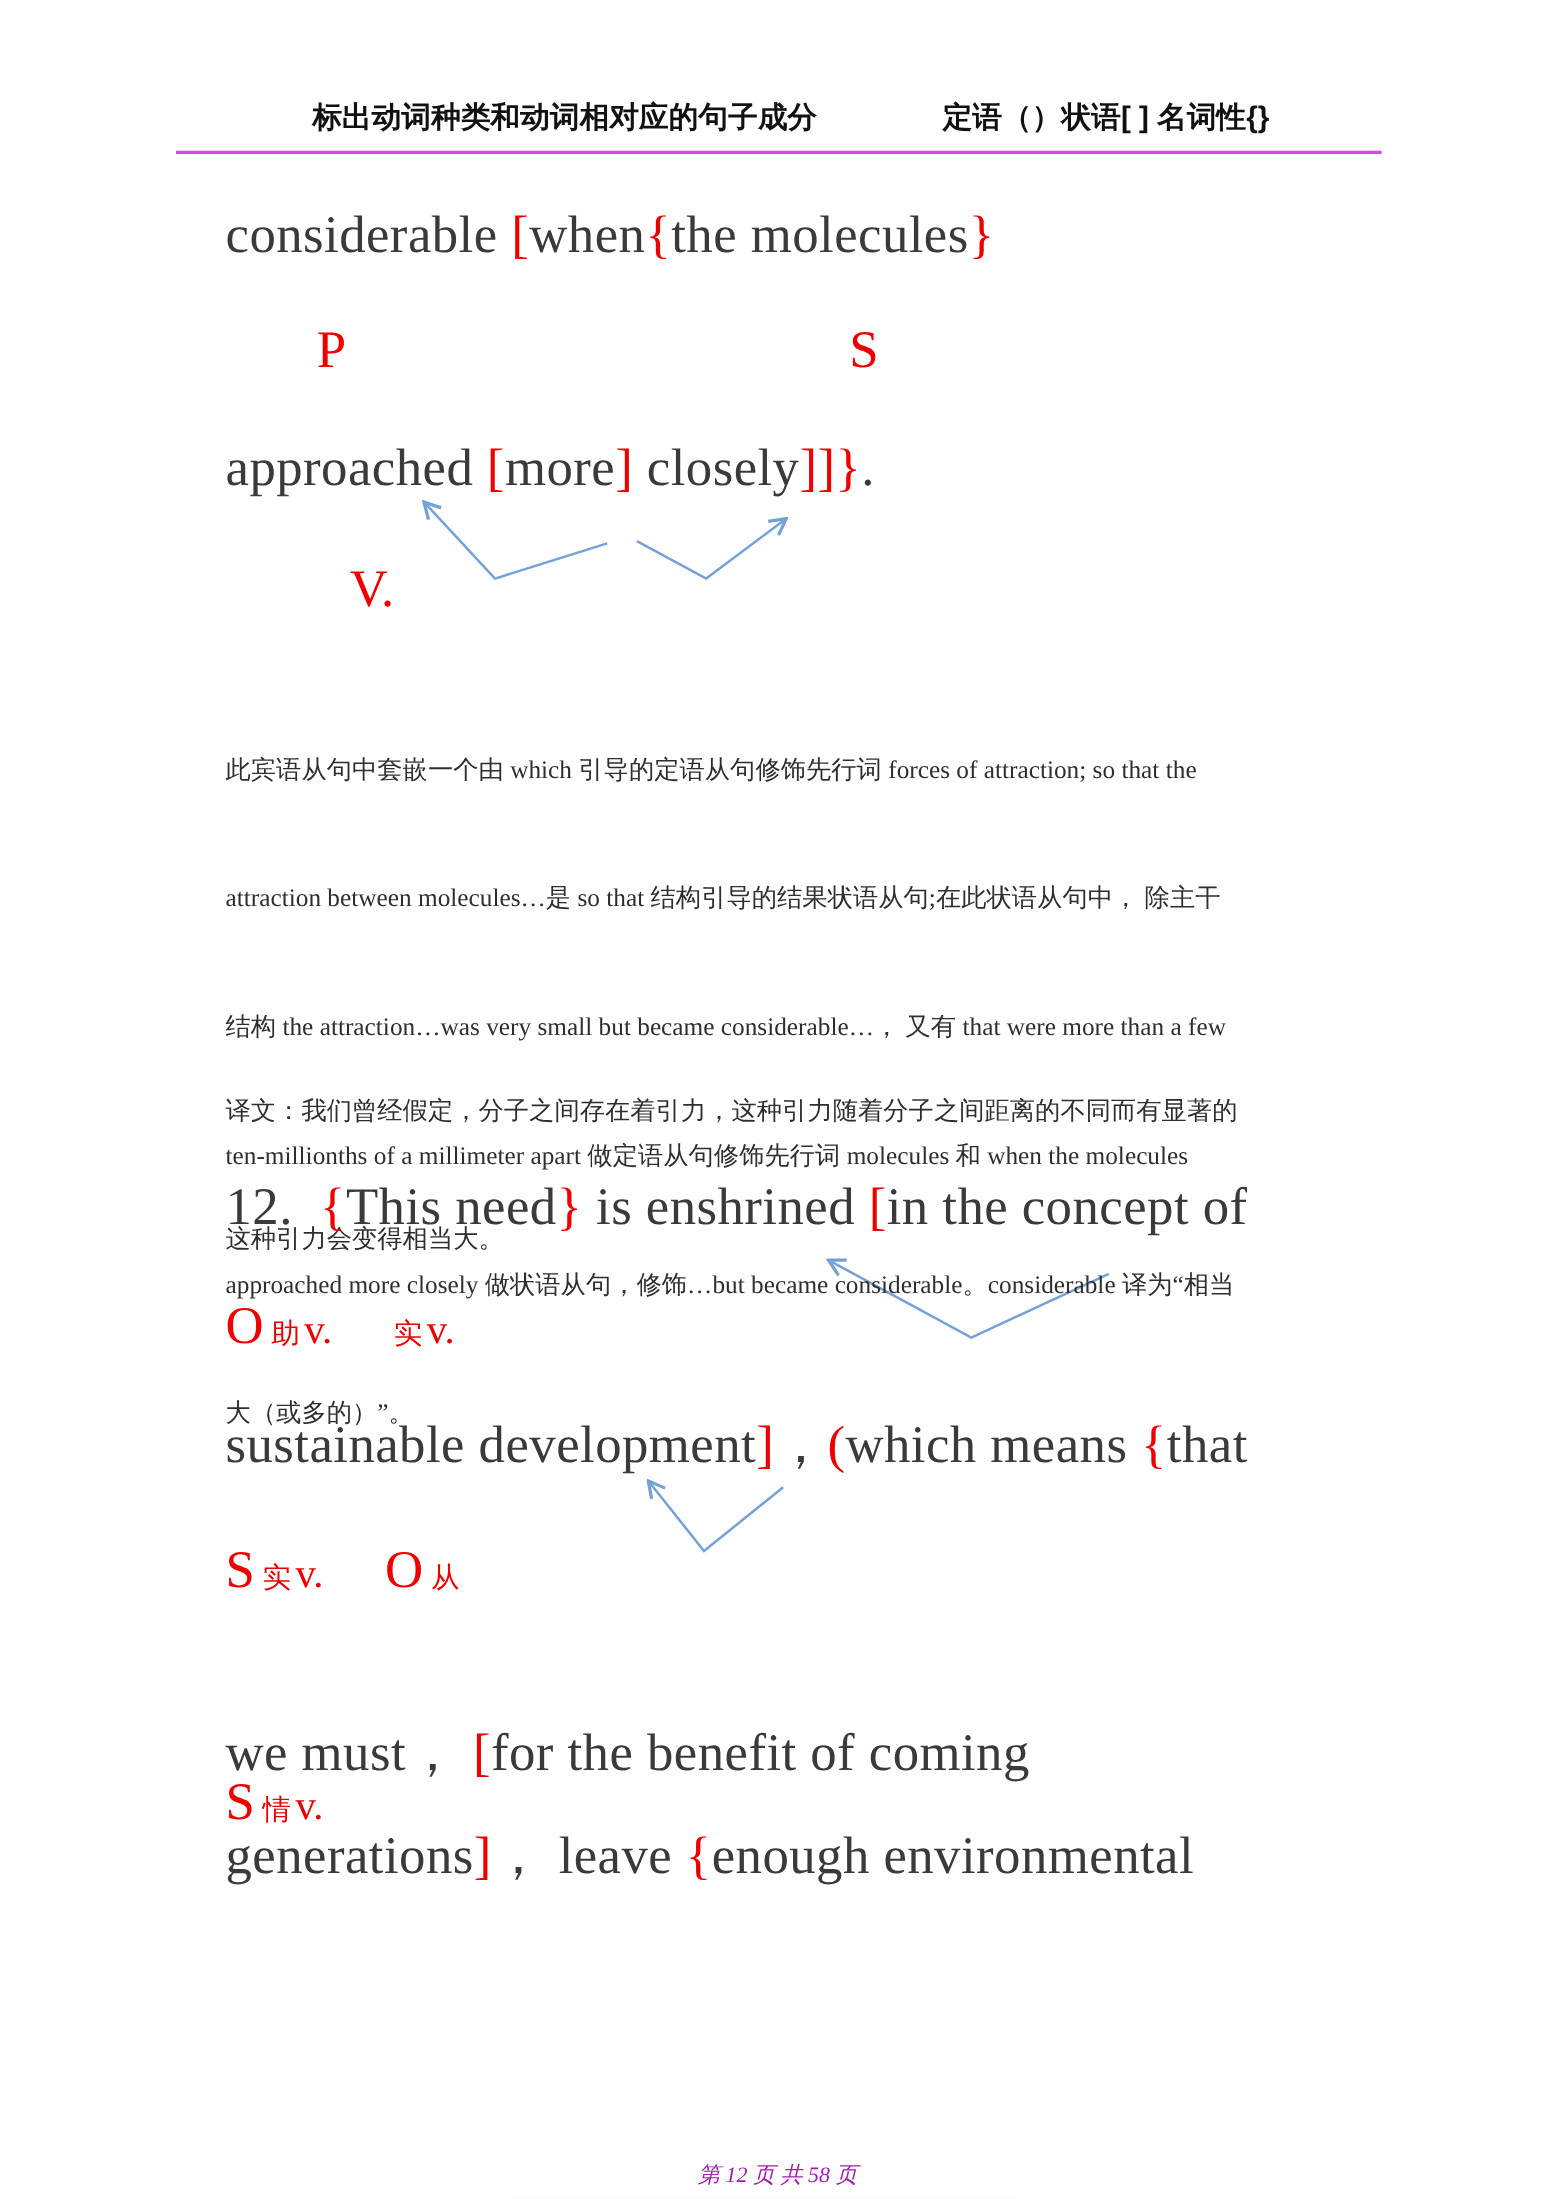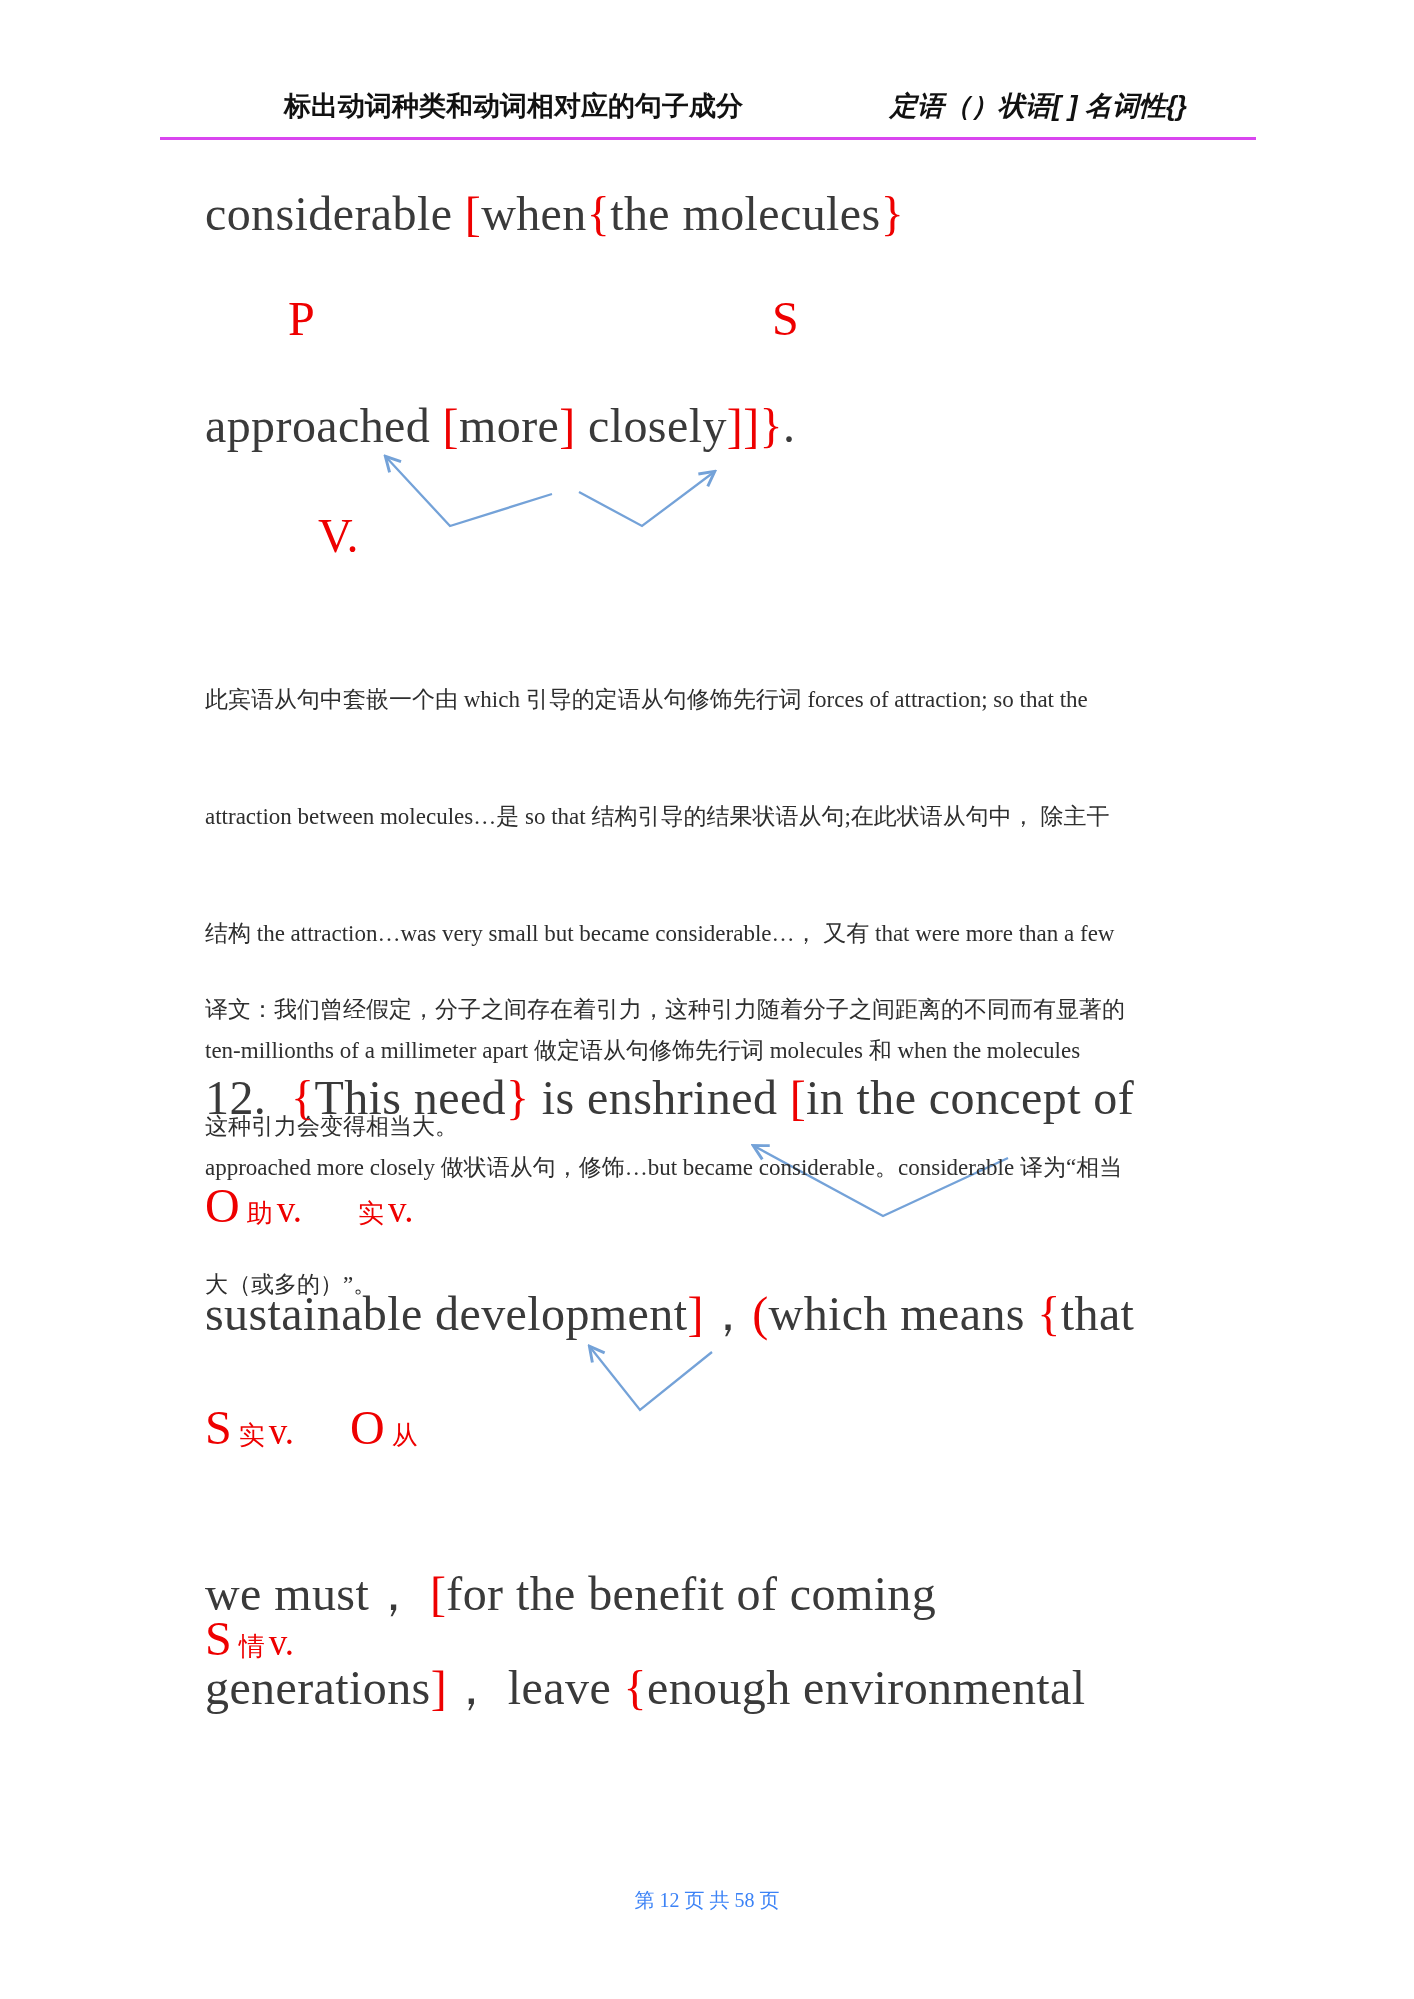--- a/index.html
+++ b/index.html
@@ -13,21 +13,21 @@
 
   
   .header {
     position:absolute; top:88px; left:160px; width:1096px;
     display:flex; justify-content:space-between; align-items:baseline;
     padding-bottom:13px; border-bottom:3px solid #d946ef;
     font-family:"Liberation Sans", sans-serif; font-weight:700;
     font-size:27px; color:#111111; white-space:pre;
   }
   .header .hleft  { margin-left:124px; }
-  .header .hright { margin-right:69px;font-style:italic; }
+  .header .hright { margin-right:102px; }
 
   
   .bigline {
     left:205px; font-size:48px; line-height:1.15;
     color:var(--dark,#3a3a3a); white-space:pre; letter-spacing:0.4px;
   }
   .bigline .red { color:var(--red,#ee0000); }
 
   
   .rlabel { font-size:48px; color:var(--red,#ee0000); line-height:1; }
@@ -35,22 +35,22 @@
   .labelrow .big   { font-size:48px; }
   .labelrow .mid   { font-size:37px; }
   .labelrow .small { font-size:26px; margin:0 4px 0 7px; }
   .labelrow .gap   { margin-left:56px; }
 
   
   .para { left:205px; font-size:23px; line-height:39px; color:#2e2e2e; white-space:pre; }
 
   
   .footer {
-    position:absolute; top:1887px; left:0; width:100%;
-    text-align:center; font-size:20px; color:#3b82f6; white-space:pre;
+    position:absolute; top:1964px; left:0; width:100%;
+    text-align:center; font-size:20px; color:#a21caf; white-space:pre;font-style:italic;
   }
 
   .arrows { position:absolute; left:0; top:0; pointer-events:none; }
 </style>
 </head>
 <body>
 
 <div class="page">
 
   <div class="header">

